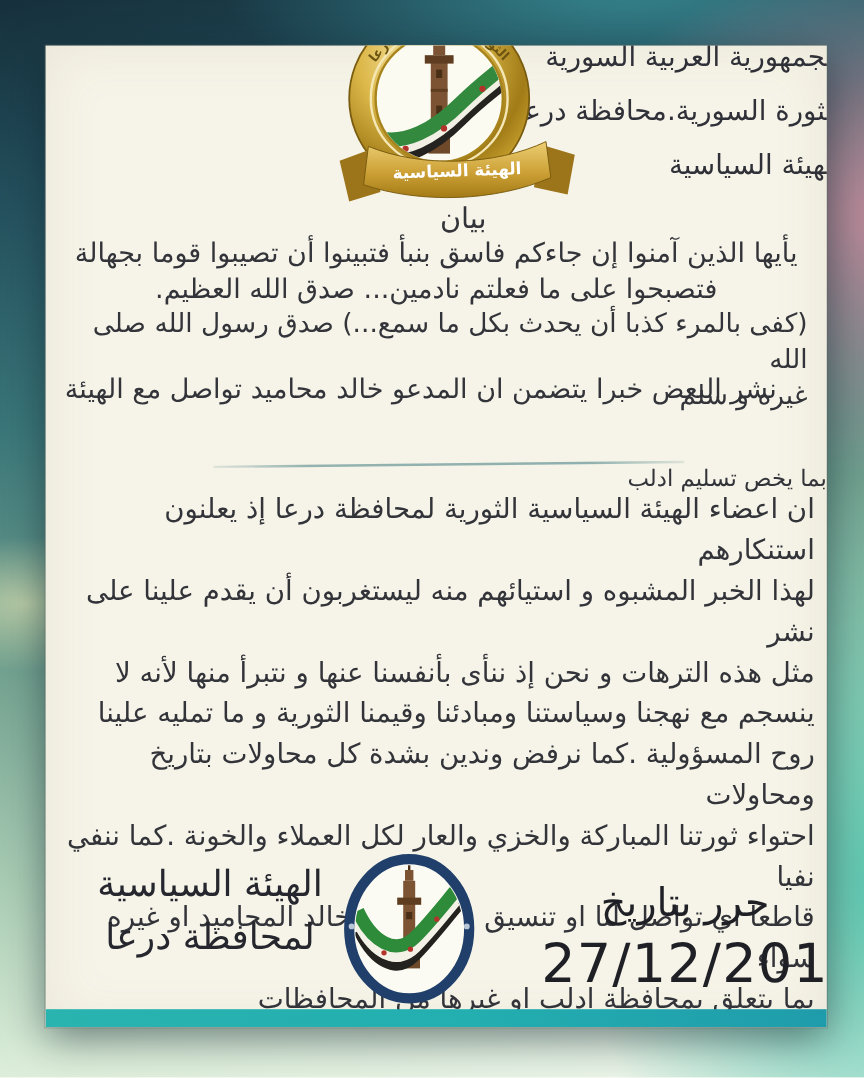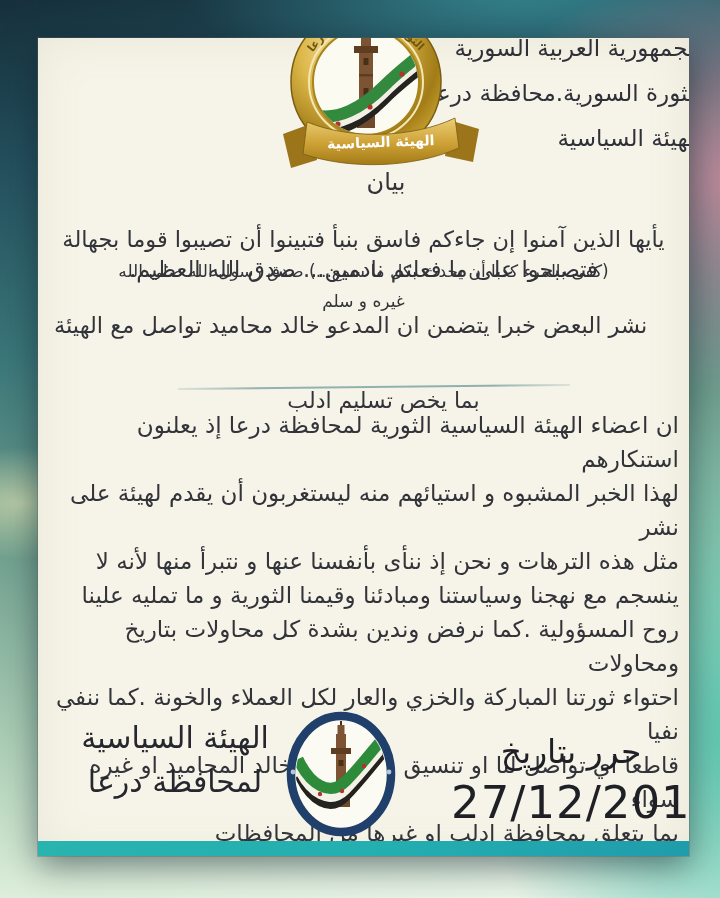--- a/index.html
+++ b/index.html
@@ -34,30 +34,30 @@
   .org-lines{
     position:absolute;right:-6px;top:-12px;text-align:right;
     font-size:23px;line-height:45px;white-space:nowrap;color:#2f3038;
   }
 
   
   .emblem{position:absolute;left:252px;top:-32px;width:152px;height:152px;}
   .emblem-banner{position:absolute;left:243px;top:76px;width:200px;height:56px;}
 
   .title{position:absolute;top:130px;left:0;right:0;text-align:center;font-size:24px;margin-left:45px;}
-  .quran{position:absolute;top:158px;left:16px;right:16px;text-align:center;font-size:22.5px;line-height:30px;margin-top:28px;}
-  .hadith{position:absolute;top:218px;left:16px;right:16px;text-align:center;font-size:17px;line-height:30px;}
+  .quran{position:absolute;top:158px;left:16px;right:16px;text-align:center;font-size:22.5px;line-height:30px;}
+  .hadith{position:absolute;top:218px;left:16px;right:16px;text-align:right;font-size:22px;line-height:30px;}
   .news{position:absolute;top:272px;left:16px;right:16px;text-align:left;font-size:22.5px;line-height:31px;}
 
   .divider{
     position:absolute;top:348px;left:140px;width:392px;height:2px;
     background:linear-gradient(90deg,rgba(130,160,158,0.2),#93b2b0 20%,#8fb0ae 80%,rgba(130,160,158,0.2));
     transform:rotate(-0.6deg);
   }
-  .subject{position:absolute;top:350px;left:40px;right:0;text-align:center;font-size:22px;}
+  .subject{position:absolute;top:350px;left:40px;right:0;font-size:19px;}
 
   .body-text{position:absolute;top:370px;left:10px;right:10px;text-align:right;font-size:23px;line-height:34px;}
 
   
   .footer-signature{position:absolute;left:12px;top:678px;width:250px;text-align:center;
     font-size:30px;line-height:44px;color:#26272e;}
   .footer-logo{position:absolute;left:248px;top:672px;width:110px;height:128px;}
   .footer-date{position:absolute;right:-2px;top:692px;width:240px;text-align:center;color:#1f2026;}
   .footer-date .label{font-size:33px;line-height:44px;}
   .footer-date .value{font-size:45px;line-height:58px;letter-spacing:1px;}
@@ -143,21 +143,21 @@
 
     <div class="news">
       <div>نشر البعض خبرا يتضمن  ان المدعو خالد محاميد تواصل مع الهيئة</div>
     </div>
 
     <div class="divider"></div>
     <div class="subject">بما يخص تسليم ادلب</div>
 
     <div class="body-text">
       <div>ان اعضاء الهيئة السياسية الثورية لمحافظة درعا   إذ يعلنون استنكارهم</div>
-      <div>لهذا الخبر المشبوه و استيائهم منه ليستغربون أن يقدم لهيئة  على نشر</div>
+      <div>لهذا الخبر المشبوه و استيائهم منه ليستغربون أن يقدم علينا  على نشر</div>
       <div>مثل هذه الترهات و نحن إذ ننأى بأنفسنا عنها  و نتبرأ منها لأنه لا</div>
       <div>ينسجم مع نهجنا وسياستنا ومبادئنا وقيمنا الثورية و ما تمليه علينا</div>
       <div>روح المسؤولية .كما نرفض وندين بشدة كل محاولات بتاريخ ومحاولات</div>
       <div>احتواء ثورتنا المباركة والخزي والعار لكل العملاء والخونة .كما ننفي نفيا</div>
       <div>قاطعا اي تواصل لنا او تنسيق مع المدعو خالد المحاميد او غيره سواء</div>
       <div>بما يتعلق بمحافظة ادلب او غيرها من المحافظات</div>
     </div>
 
     <div class="footer-signature">
       <div>الهيئة السياسية</div>

